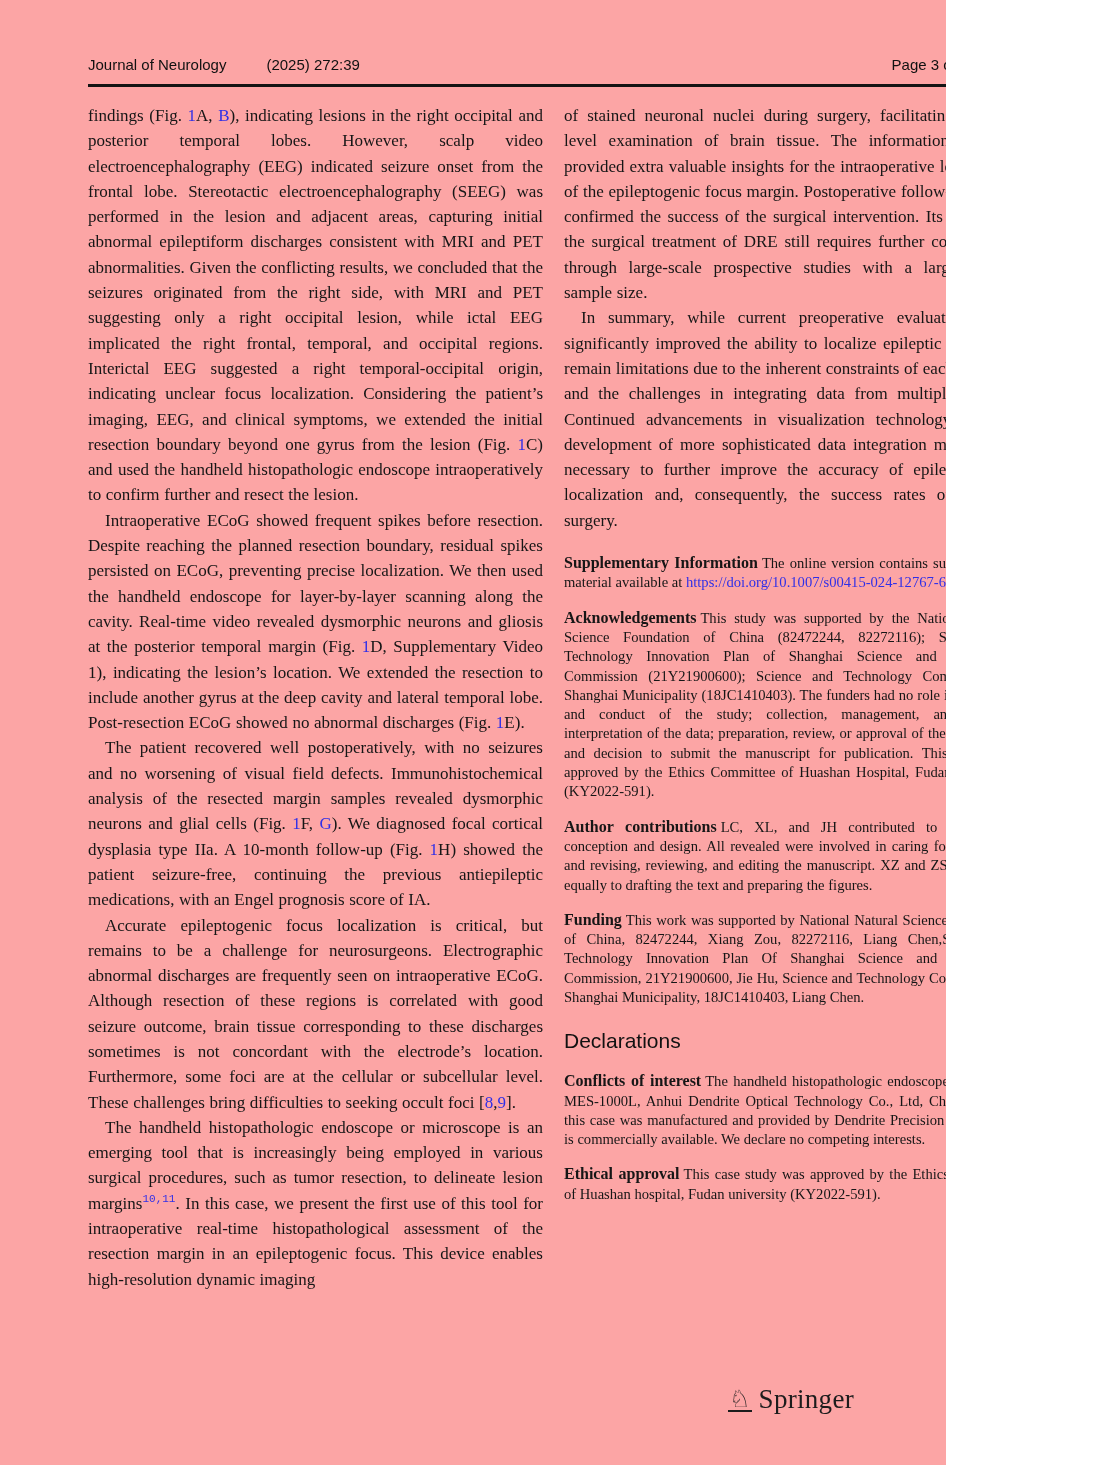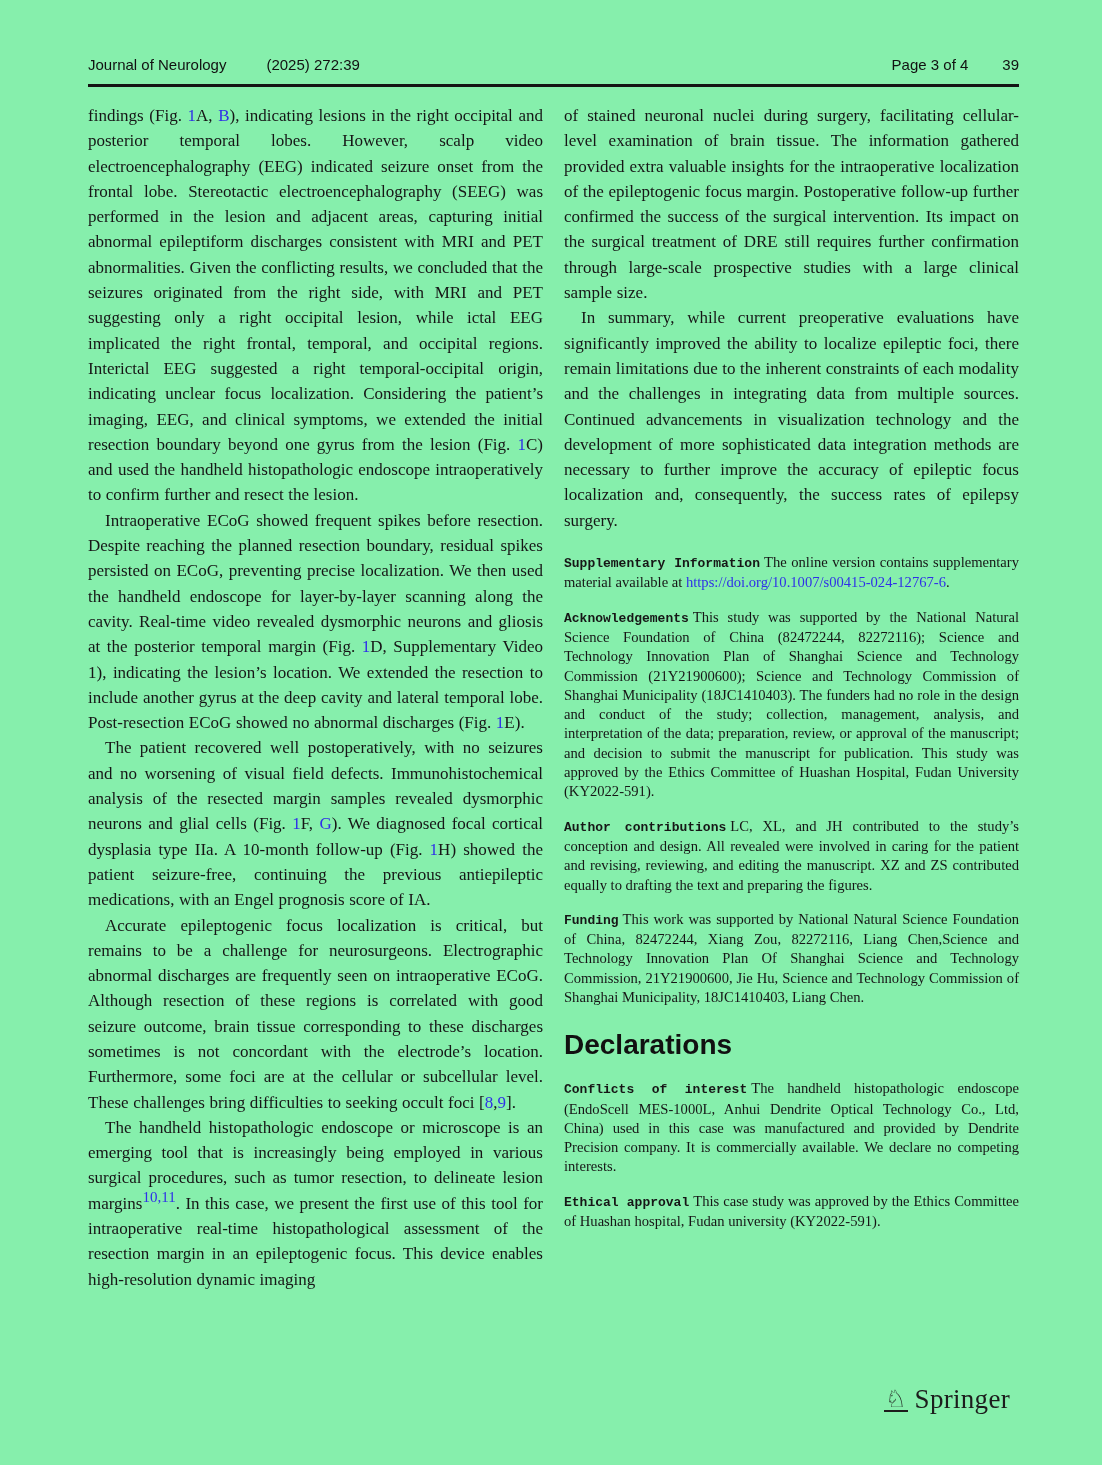--- a/index.html
+++ b/index.html
@@ -1,19 +1,19 @@
 <!DOCTYPE html>
 <html><head>
 <meta charset="utf-8">
 <style>
   html,body { margin:0; padding:0; background:#ffffff; }
   .page {
     position:relative;
-    width:1102px; height:1465px;
-    background:#86efac;
+    width:946px; height:1465px;
+    background:#fca5a5;
     font-family:"Liberation Serif", serif;
     color:#161616;
     overflow:hidden;
   }
   .content { position:absolute; left:88px; width:931px; top:56px; }
   .running-head {
     display:flex; justify-content:space-between; align-items:baseline;
     font-family:"Liberation Sans", sans-serif;
     font-size:15px; color:#111;
     padding-bottom:11px;
@@ -23,34 +23,34 @@
   .rh-right { display:flex; gap:34px; }
   .columns { display:flex; gap:21px; margin-top:16px; }
   .col { width:457px; }
   .body-p {
     font-size:17px; line-height:25.3px;
     text-align:justify; margin:0;
     word-spacing:0.3px;
   }
   .body-p.indent { text-indent:17px; }
   .seg-link { color:#2f2fe8; text-decoration:none; cursor:pointer; }
-  .seg-suplink { color:#2f2fe8; font-size:15px; vertical-align:super; line-height:0; cursor:pointer; }
+  .seg-suplink { color:#2f2fe8; font-size:11px; vertical-align:super; line-height:0; cursor:pointer;font-family:Liberation Mono, monospace; }
   .back-matter { margin-top:20px; }
   .bm {
     font-size:14.6px; line-height:19.3px;
     text-align:justify; margin:0 0 15px 0;
   }
   .bm-label {
-    font-family:Liberation Mono, monospace;
-    font-weight:700; font-size:13px;
+    font-family:Liberation Serif, serif;
+    font-weight:700; font-size:16px;
     margin-right:4px;
   }
   .decl-heading {
     font-family:"Liberation Sans", sans-serif;
-    font-weight:700; font-size:28px; color:#111;
+    font-weight:400; font-size:21px; color:#111;
     margin:22px 0 18px 0;
   }
   .springer-footer {
     position:absolute; right:92px; bottom:50px;
     display:flex; align-items:center; gap:7px;
     color:#1c1c1c;
   }
   .knight {
     font-size:24px; line-height:22px;
     border-bottom:2px solid #1c1c1c;

